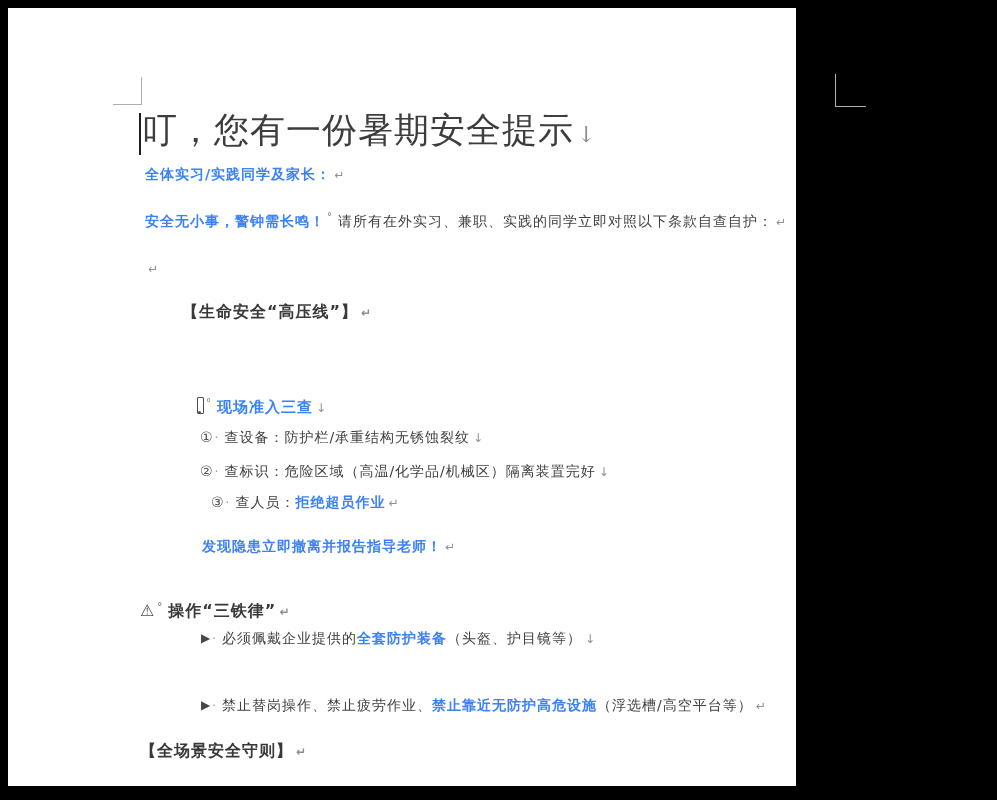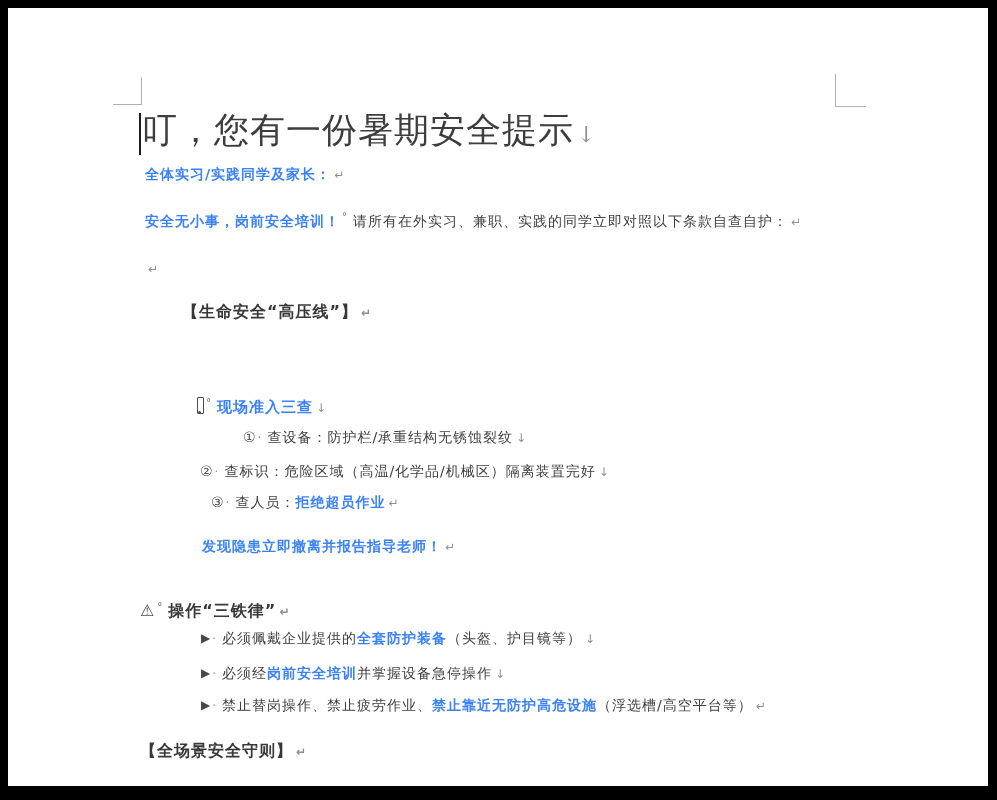--- a/index.html
+++ b/index.html
@@ -2,21 +2,21 @@
 <html><head>
 <meta charset="utf-8">
 <style>
   html,body{margin:0;padding:0;}
   body{
     width:997px;height:800px;position:relative;
     background:#000000;overflow:hidden;
     font-family:"DejaVu Sans", sans-serif;
   }
   .page{
-    position:absolute;left:8px;top:8px;width:980px;height:778px;
+    position:absolute;left:8px;top:8px;width:788px;height:778px;
     background:#ffffff;
   }
   
   .crop{position:absolute;}
   .crop-tl{left:105px;top:69px;width:28px;height:27px;
     border-right:1px solid #b0b0b0;border-bottom:1px solid #b0b0b0;}
   .crop-tr{left:827px;top:66px;width:30px;height:32px;
     border-left:1px solid #b0b0b0;border-bottom:1px solid #b0b0b0;}
   
   .cursor{position:absolute;left:131px;top:105px;width:2px;height:42px;background:#1d1d1d;}
@@ -45,21 +45,21 @@
     content:"";position:absolute;left:0px;bottom:-1px;width:3px;height:3px;
     border-radius:50%;background:#4d4d4d;
   }
   
   #p-intro{left:137px;top:157px;font-size:14px;}
   #p-alert{left:137px;top:202px;}
   #p-empty{left:137px;top:251px;}
   #h-life{left:132px;top:294px;margin-left:42px;}
   #h-enterprise{left:132px;top:341px;}
   #p-threechecks{left:189px;top:388px;font-size:15px;}
-  #p-check1{left:192px;top:420px;margin-left:43px;}
+  #p-check1{left:192px;top:420px;}
   #p-check2{left:192px;top:454px;}
   #p-check3{left:192px;top:485px;margin-left:11px;}
   #p-warnline{left:194px;top:529px;font-size:14px;}
   #h-operate{left:132px;top:592px;}
   #p-rule1{left:193px;top:621px;}
   #p-rule2{left:193px;top:656px;}
   #p-rule3{left:193px;top:688px;}
   #h-all{left:132px;top:733px;}
 </style>
 </head>
@@ -74,21 +74,21 @@
 
   <div class="p title">
     <span>叮，您有一份暑期安全提示</span><span class="mark">↓</span>
   </div>
 
   <div class="p" id="p-intro">
     <span class="b">全体实习/实践同学及家长：</span><span class="mark">↵</span>
   </div>
 
   <div class="p" id="p-alert">
-    <span class="b">安全无小事，岗前安全培训！</span><span class="deg">°</span><span>请所有在外实习、兼职、实践的同学立即对照以下条款自查自护：</span><span class="mark">↵</span>
+    <span class="b">安全无小事，警钟需长鸣！</span><span class="deg">°</span><span>请所有在外实习、兼职、实践的同学立即对照以下条款自查自护：</span><span class="mark">↵</span>
   </div>
 
   <div class="p" id="p-empty">
     <span class="mark">↵</span>
   </div>
 
   <div class="p h" id="h-life">
     <span>【生命安全“高压线”】</span><span class="mark">↵</span>
   </div>
 
@@ -114,23 +114,20 @@
   </div>
 
   <div class="p h" id="h-operate">
     <span class="warn-icon">⚠</span><span class="deg">°</span><span>操作“三铁律”</span><span class="mark">↵</span>
   </div>
 
   <div class="p" id="p-rule1">
     <span class="tri">▶</span><span class="dot">·</span><span>必须佩戴企业提供的</span><span class="b">全套防护装备</span><span>（头盔、护目镜等）</span><span class="mark">↓</span>
   </div>
 
-  <div class="p" id="p-rule2">
-    <span class="tri">▶</span><span class="dot">·</span><span>必须经</span><span class="b">岗前安全培训</span><span>并掌握设备急停操作</span><span class="mark">↓</span>
-  </div>
 
   <div class="p" id="p-rule3">
     <span class="tri">▶</span><span class="dot">·</span><span>禁止替岗操作、禁止疲劳作业、</span><span class="b">禁止靠近无防护高危设施</span><span>（浮选槽/高空平台等）</span><span class="mark">↵</span>
   </div>
 
   <div class="p h" id="h-all">
     <span>【全场景安全守则】</span><span class="mark">↵</span>
   </div>
 
 </div>

